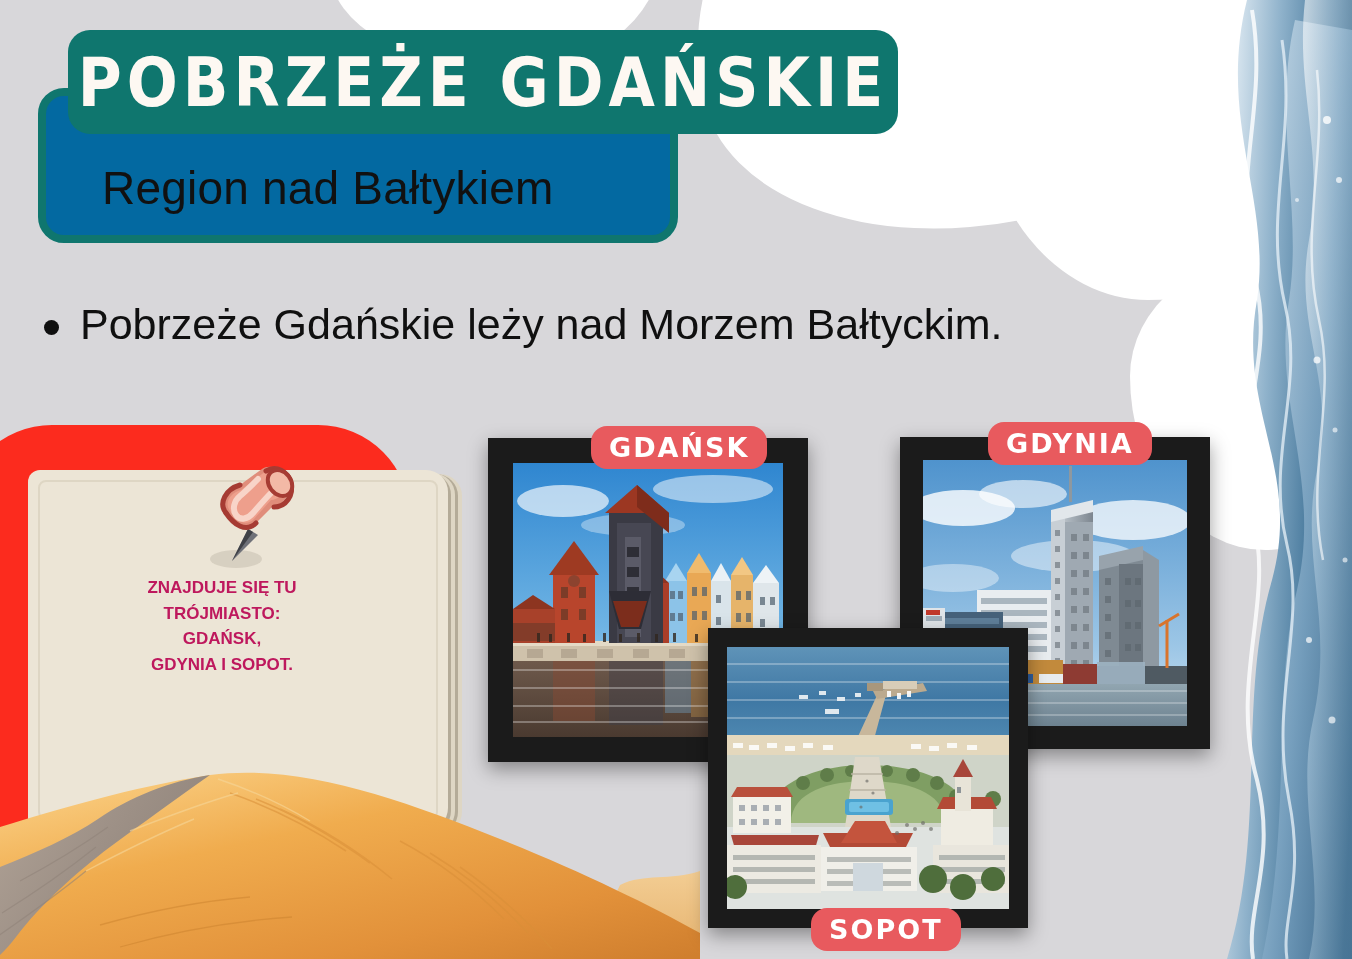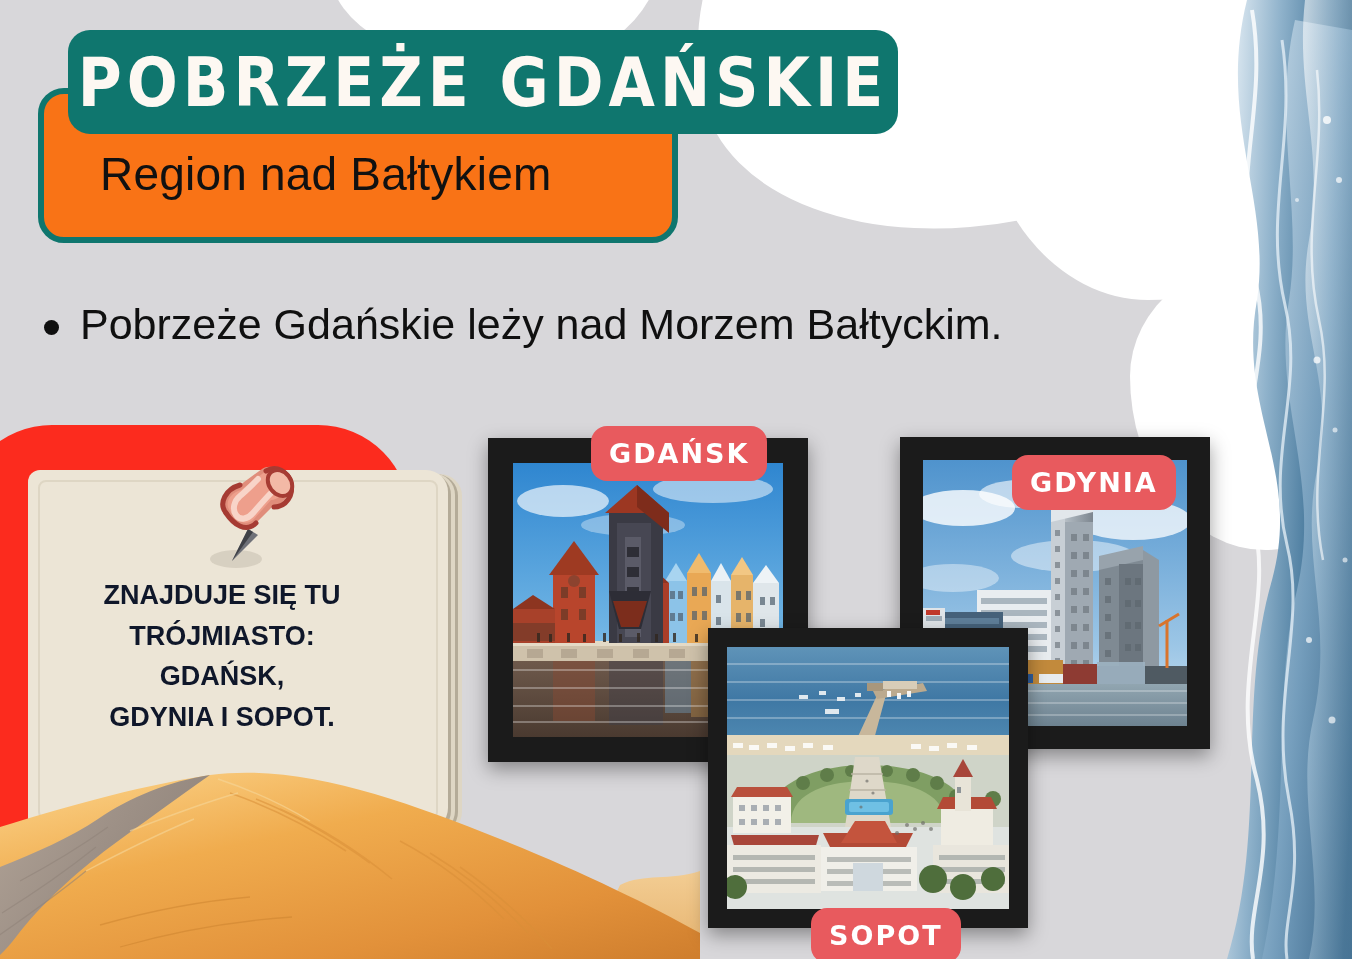--- a/index.html
+++ b/index.html
@@ -56,27 +56,27 @@
     height: 959px;
     overflow: hidden;
   }
   .wave-strip svg { display: block; }
 
   
   .subtitle-card {
     position: absolute;
     left: 38px; top: 88px;
     width: 640px; height: 155px;
-    background: #f97316;
-    border: 6px solid #0f766e;
+    background: #0369a1;
+    border: 8px solid #0f766e;
     border-radius: 26px;
     box-sizing: border-box;
     display: flex;
     align-items: flex-end;
-    padding: 0 0 40px 56px;
+    padding: 0 0 24px 56px;
   }
   .subtitle-card .sub-text {
     font-size: 46px;
     color: #111111;
     letter-spacing: 0.2px;
     line-height: 1;
   }
   .title-banner {
     position: absolute;
     left: 68px; top: 30px;
@@ -144,24 +144,24 @@
     position: absolute;
     left: 10px; top: 10px; right: 10px; bottom: 10px;
     border-radius: 8px;
     border: 2px solid #ded6c4;
   }
   .note-text {
     position: absolute;
     left: 36px; top: 575px;
     width: 372px;
     text-align: center;
-    font-size: 27px;
+    font-size: 17px;
     font-weight: 700;
     line-height: 1.5;
-    color: #0f172a;
+    color: #be185d;
     z-index: 6;
     white-space: pre-line;
   }
   .pushpin {
     position: absolute;
     left: 196px; top: 455px;
     width: 110px; height: 120px;
     z-index: 7;
   }
 
@@ -201,26 +201,26 @@
     background: #e85a5e;
     border-radius: 16px;
     color: #ffffff;
     font-family: "DejaVu Sans", sans-serif;
     font-weight: 700;
     font-size: 27px;
     letter-spacing: 2px;
     display: flex;
     align-items: center;
     justify-content: center;
-    height: 55px;
+    height: 43px;
     padding: 0 18px;
     white-space: nowrap;
   }
   .pill-gdansk { left: 591px; top: 426px; z-index: 14; }
-  .pill-gdynia { left: 1012px; top: 422px; z-index: 14; margin-top: 33px; }
+  .pill-gdynia { left: 988px; top: 422px; z-index: 14; }
   .pill-sopot  { left: 811px; top: 908px; z-index: 14; }
 </style>
 </head>
 <body>
 
 <div class="poster">
 
   <div class="bg-blob-c"></div>
   <div class="bg-blob-a"></div>
   <div class="bg-blob-b"></div>

